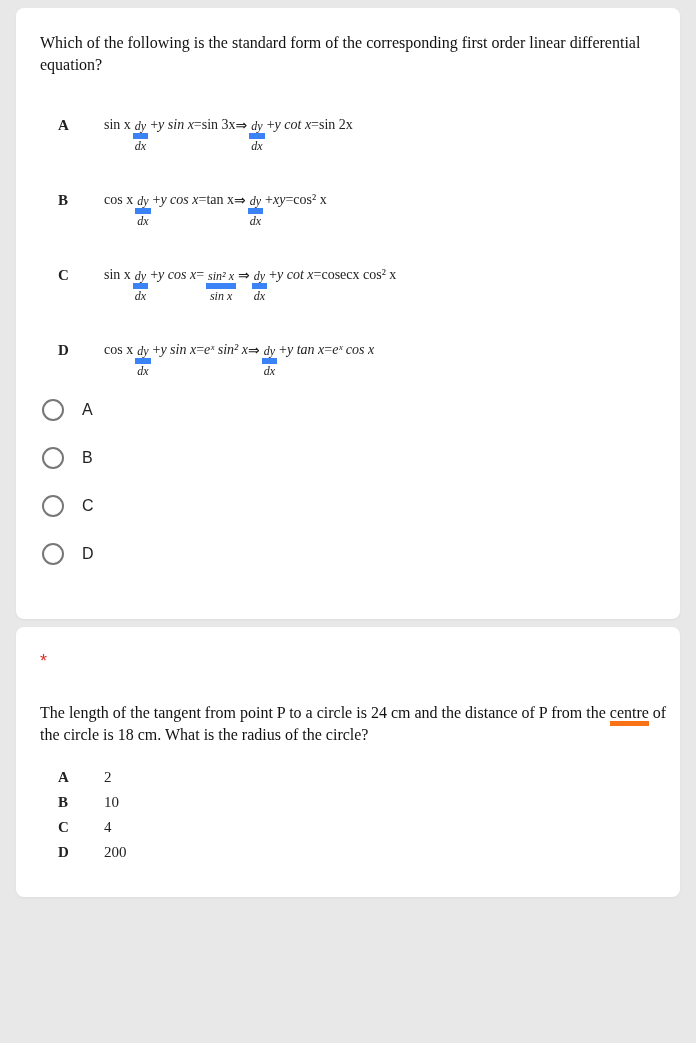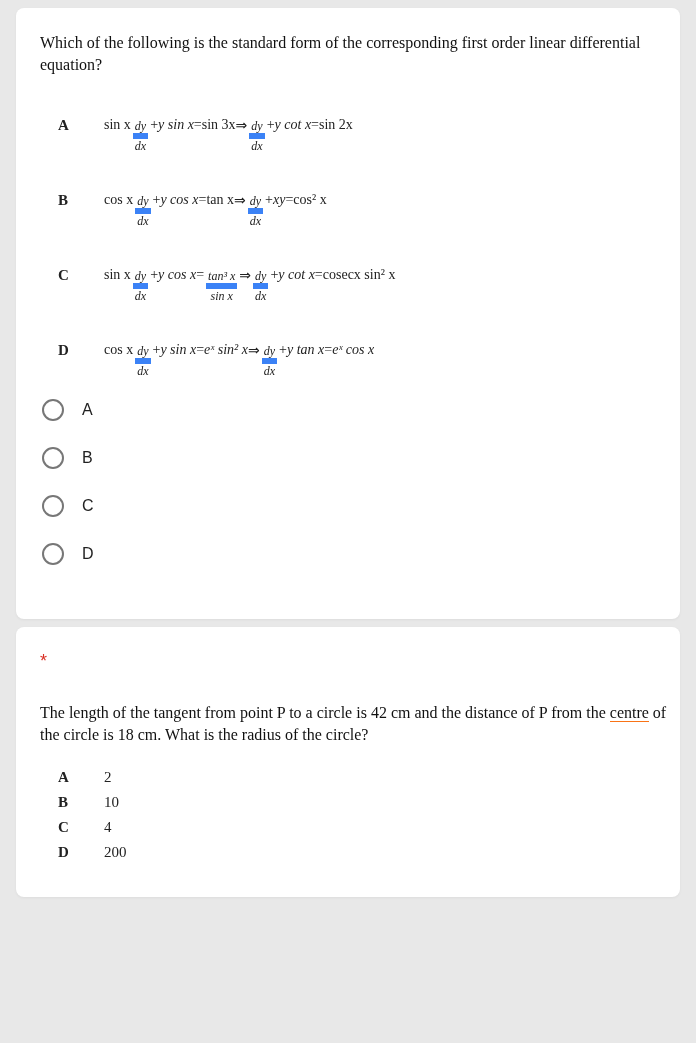--- a/index.html
+++ b/index.html
@@ -92,21 +92,21 @@
     margin-left: 18px;
     margin-top: 18px;
   }
   .ans-row {
     display: flex;
     margin-bottom: 8px;
     font-family: 'Times New Roman', serif;
     font-size: 15px;
   }
   .ans-row .lbl { font-weight: bold; width: 46px; }
-  .centre-underline { border-bottom: 1px solid #f97316; }
+  .centre-underline { border-bottom: 5px solid #f97316; }
   .it { font-style: italic; }
 </style>
 </head>
 <body>
 
 <div class="card">
   <div class="question-text">Which of the following is the standard form of the corresponding first order linear differential equation?</div>
 
   <div class="eq-table">
 
@@ -163,32 +163,32 @@
       <div class="eq-content">
         <span>sin x</span>
         <span class="frac">
             <span class="num">dy</span>
             <span class="den">dx</span>
           </span>
         <span>+</span>
         <span class="it">y cos x</span>
         <span>=</span>
         <span class="frac">
-            <span class="num">tan³ x</span>
+            <span class="num">sin² x</span>
             <span class="den">sin x</span>
           </span>
         <span>⇒</span>
         <span class="frac">
             <span class="num">dy</span>
             <span class="den">dx</span>
           </span>
         <span>+</span>
         <span class="it">y cot x</span>
         <span>=</span>
-        <span>cosecx sin² x</span>
+        <span>cosecx cos² x</span>
       </div>
     </div>
 
     <div class="eq-row">
       <div class="eq-label">D</div>
       <div class="eq-content">
         <span>cos x</span>
         <span class="frac">
             <span class="num">dy</span>
             <span class="den">dx</span>
@@ -226,21 +226,21 @@
     <div class="radio-item">
       <span class="radio-circle"></span>
       <span class="radio-label">D</span>
     </div>
   </div>
 </div>
 
 <div class="card">
   <div class="asterisk">*</div>
   <div class="question-text">
-    <span>The length of the tangent from point  P to a circle is 42 cm and the distance of  P from the </span><span class="centre-underline">centre</span><span> of the circle is 18 cm. What is the radius of the circle?</span>
+    <span>The length of the tangent from point  P to a circle is 24 cm and the distance of  P from the </span><span class="centre-underline">centre</span><span> of the circle is 18 cm. What is the radius of the circle?</span>
   </div>
   <div class="ans-table">
     <div class="ans-row">
       <span class="lbl">A</span>
       <span>2</span>
     </div>
     <div class="ans-row">
       <span class="lbl">B</span>
       <span>10</span>
     </div>

